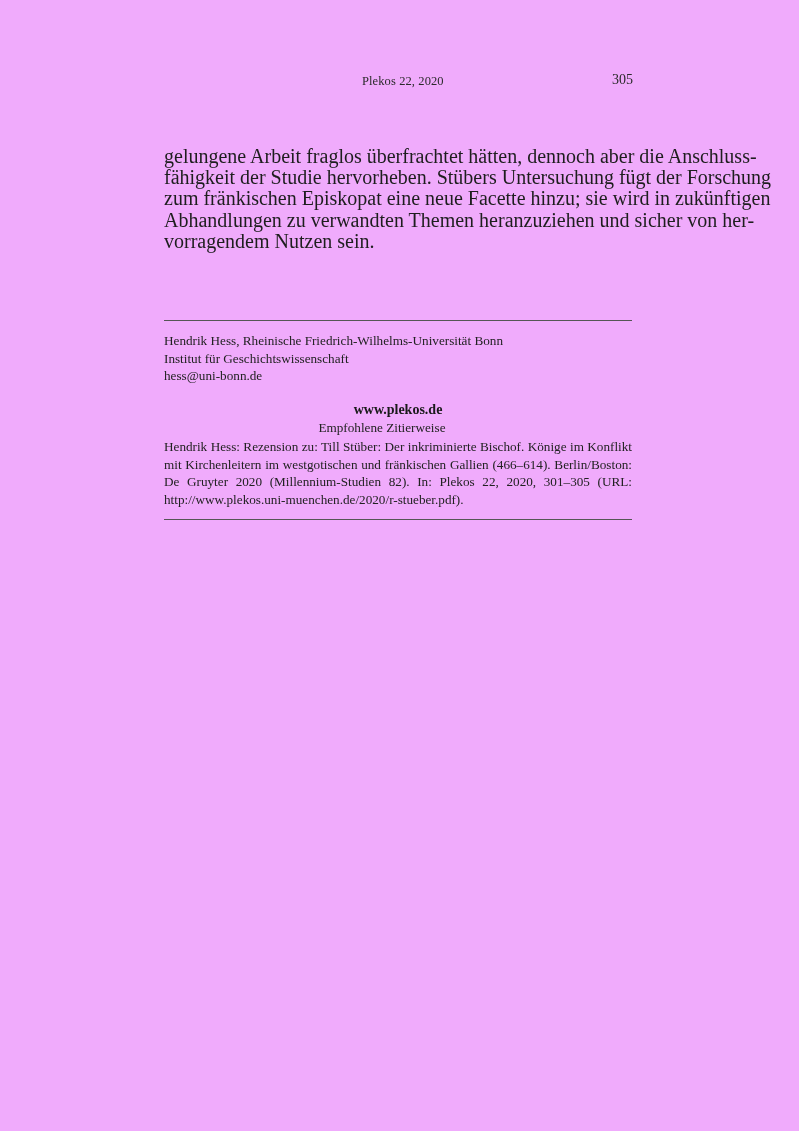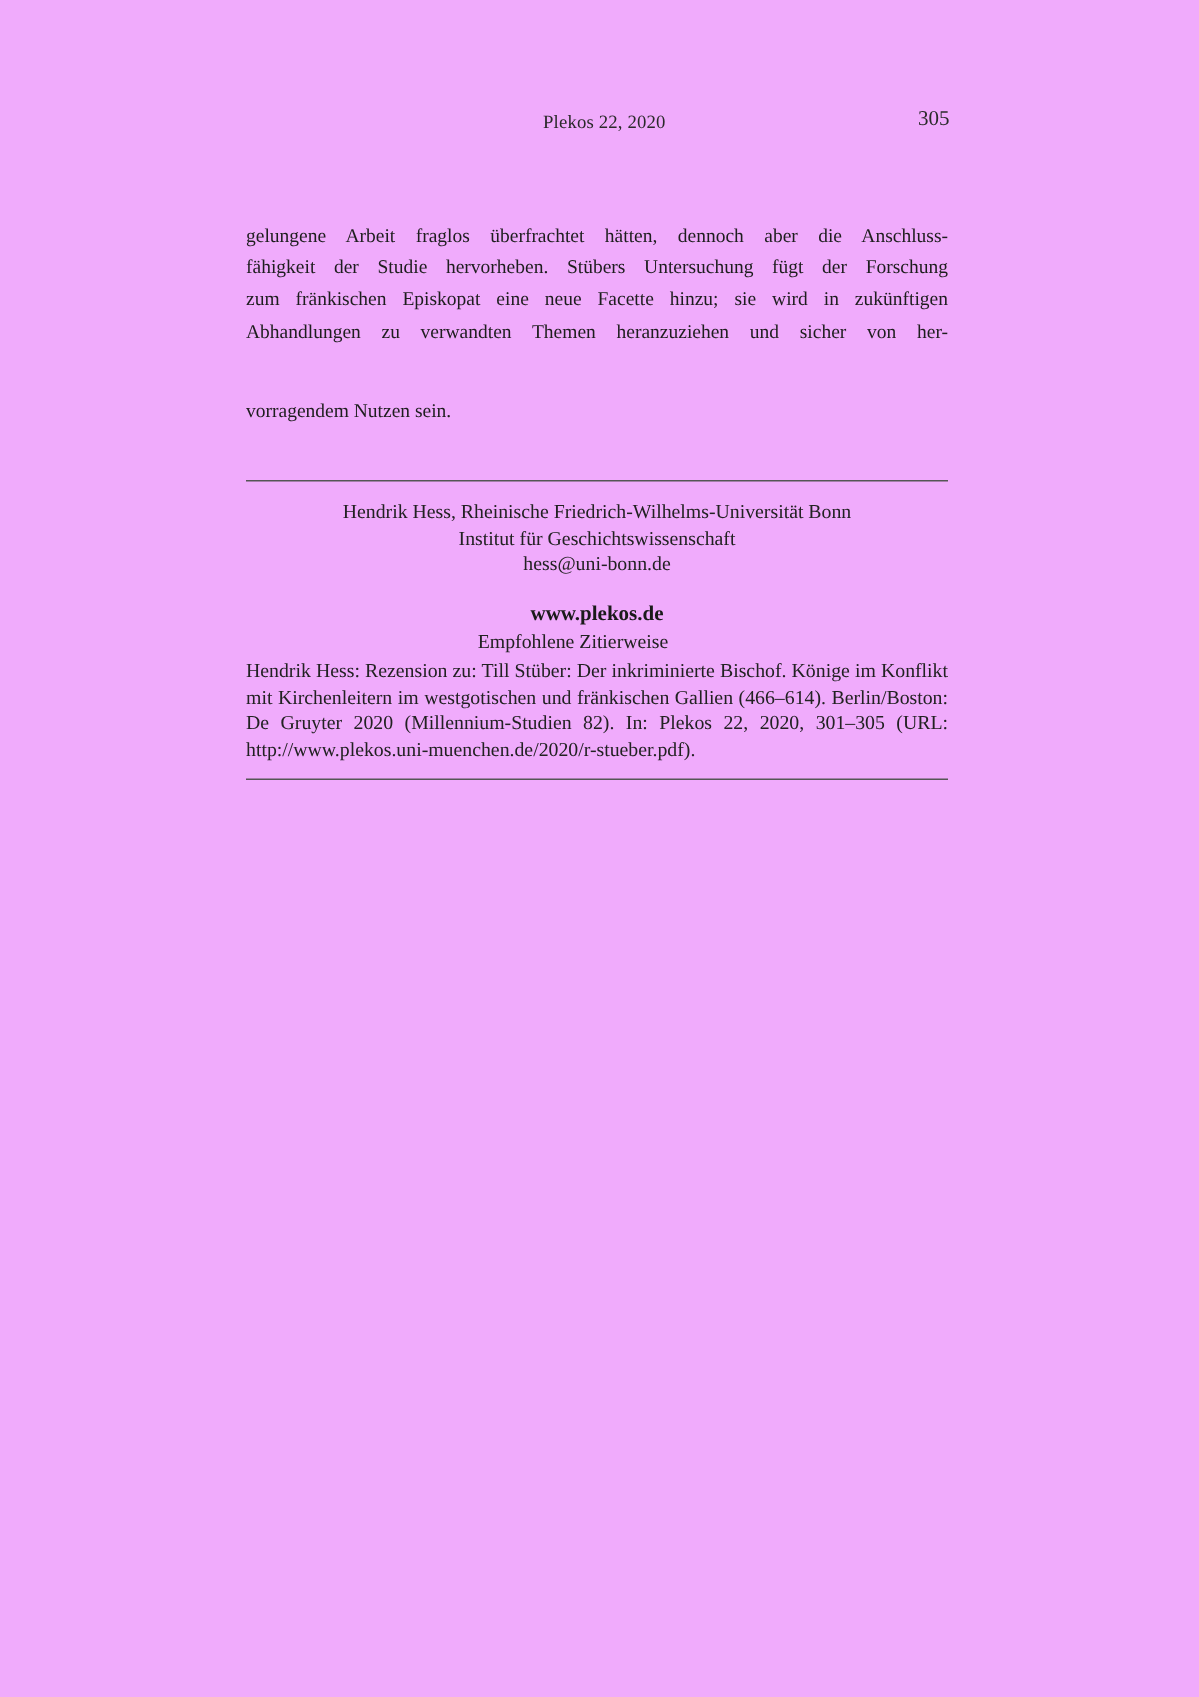--- a/index.html
+++ b/index.html
@@ -34,21 +34,21 @@
       top: 72px;
       left: 612px;
       font-size: 14px;
       color: #2a2a2a;
     }
     .body-text {
       position: absolute;
       top: 146px;
       left: 164px;
       width: 468px;
-      font-size: 13px;
+      font-size: 20px;
       line-height: 21.2px;
       text-align: justify;
       color: #1e1e1e;
     }
     .body-text p {
       margin: 0;
       hyphens: manual;
     }
     .rule {
       position: absolute;
@@ -60,21 +60,20 @@
     .rule.top { top: 320px; }
     .rule.bottom { top: 519px; }
     .affiliation {
       position: absolute;
       top: 332px;
       left: 164px;
       width: 468px;
       font-size: 13.2px;
       line-height: 17.6px;
       color: #222222;
-      text-align: center;
     }
     .affiliation div { white-space: nowrap; }
     .site-link {
       position: absolute;
       top: 402px;
       left: 164px;
       width: 468px;
       text-align: center;
       font-size: 14px;
       font-weight: bold;
@@ -110,21 +109,20 @@
       text-align-last: left;
     }
     .body-text .line {
       display: block;
       text-align: justify;
       text-align-last: justify;
       white-space: nowrap;
     }
     .body-text .line.last {
       text-align-last: left;
-      margin-top: 32px;
     }
   </style>
 </head>
 <body>
 
 <div class="page">
 
   <div class="running-head">Plekos 22, 2020</div>
   <div class="page-number">305</div>
 

